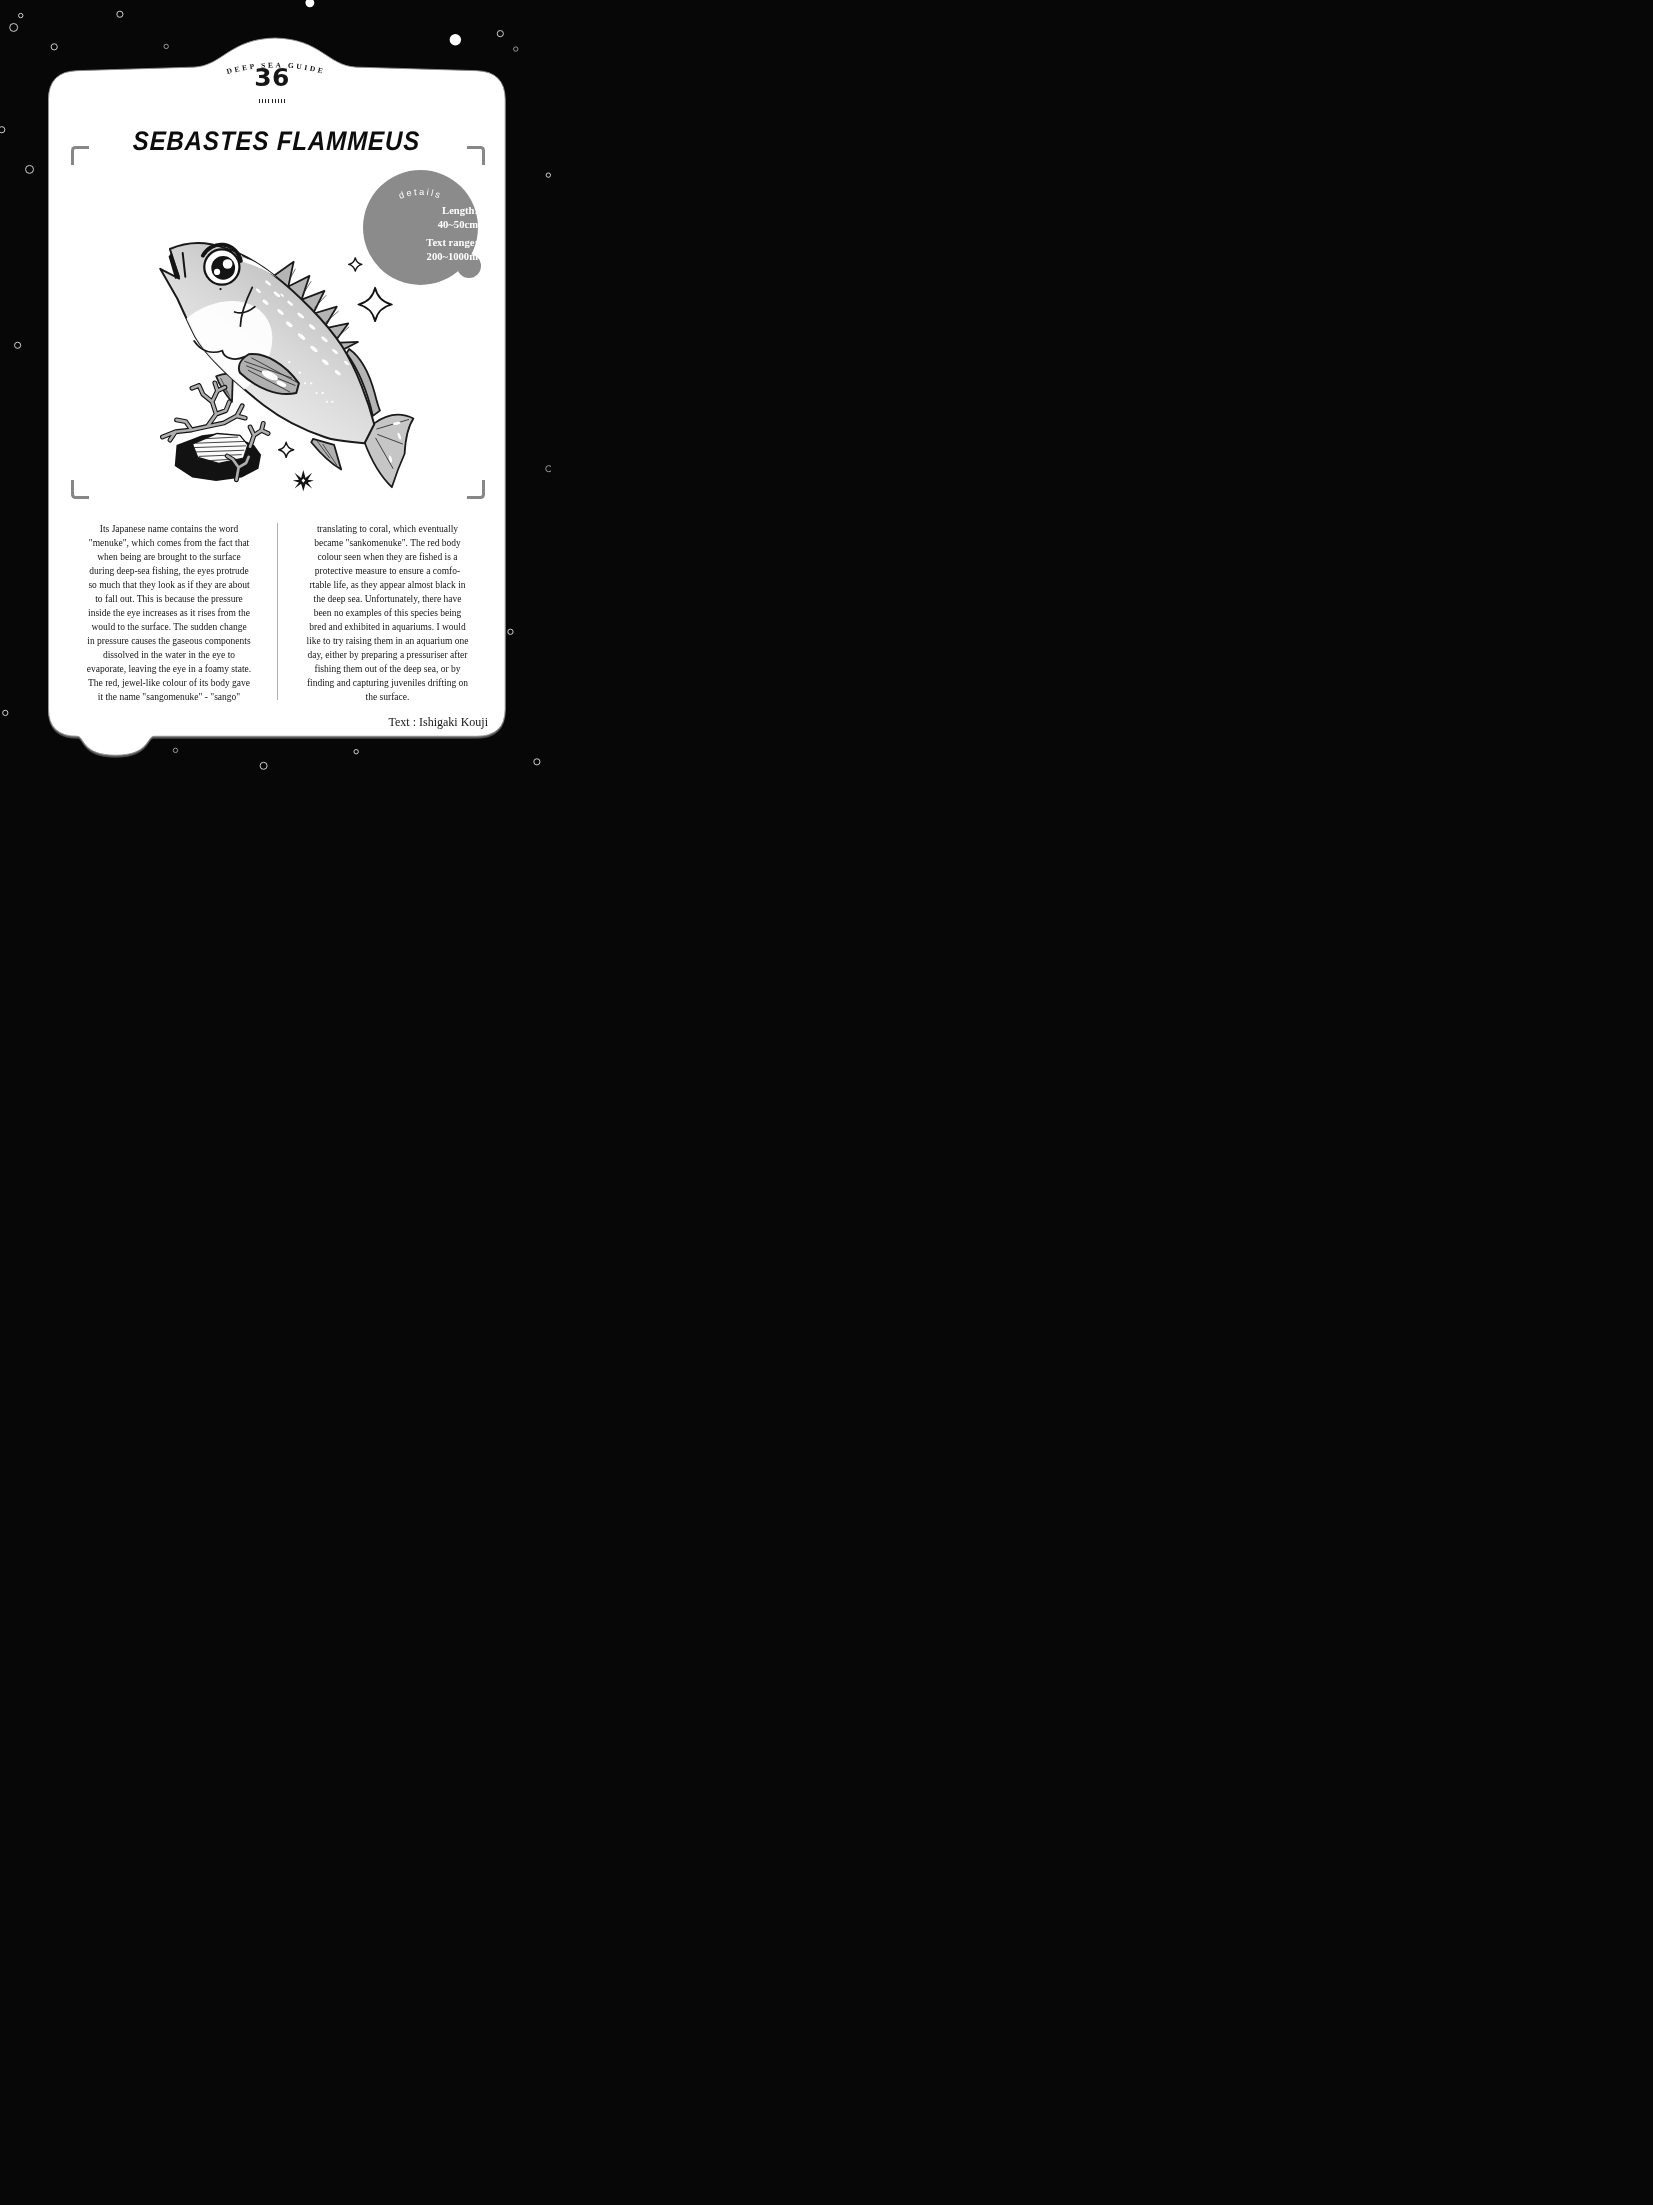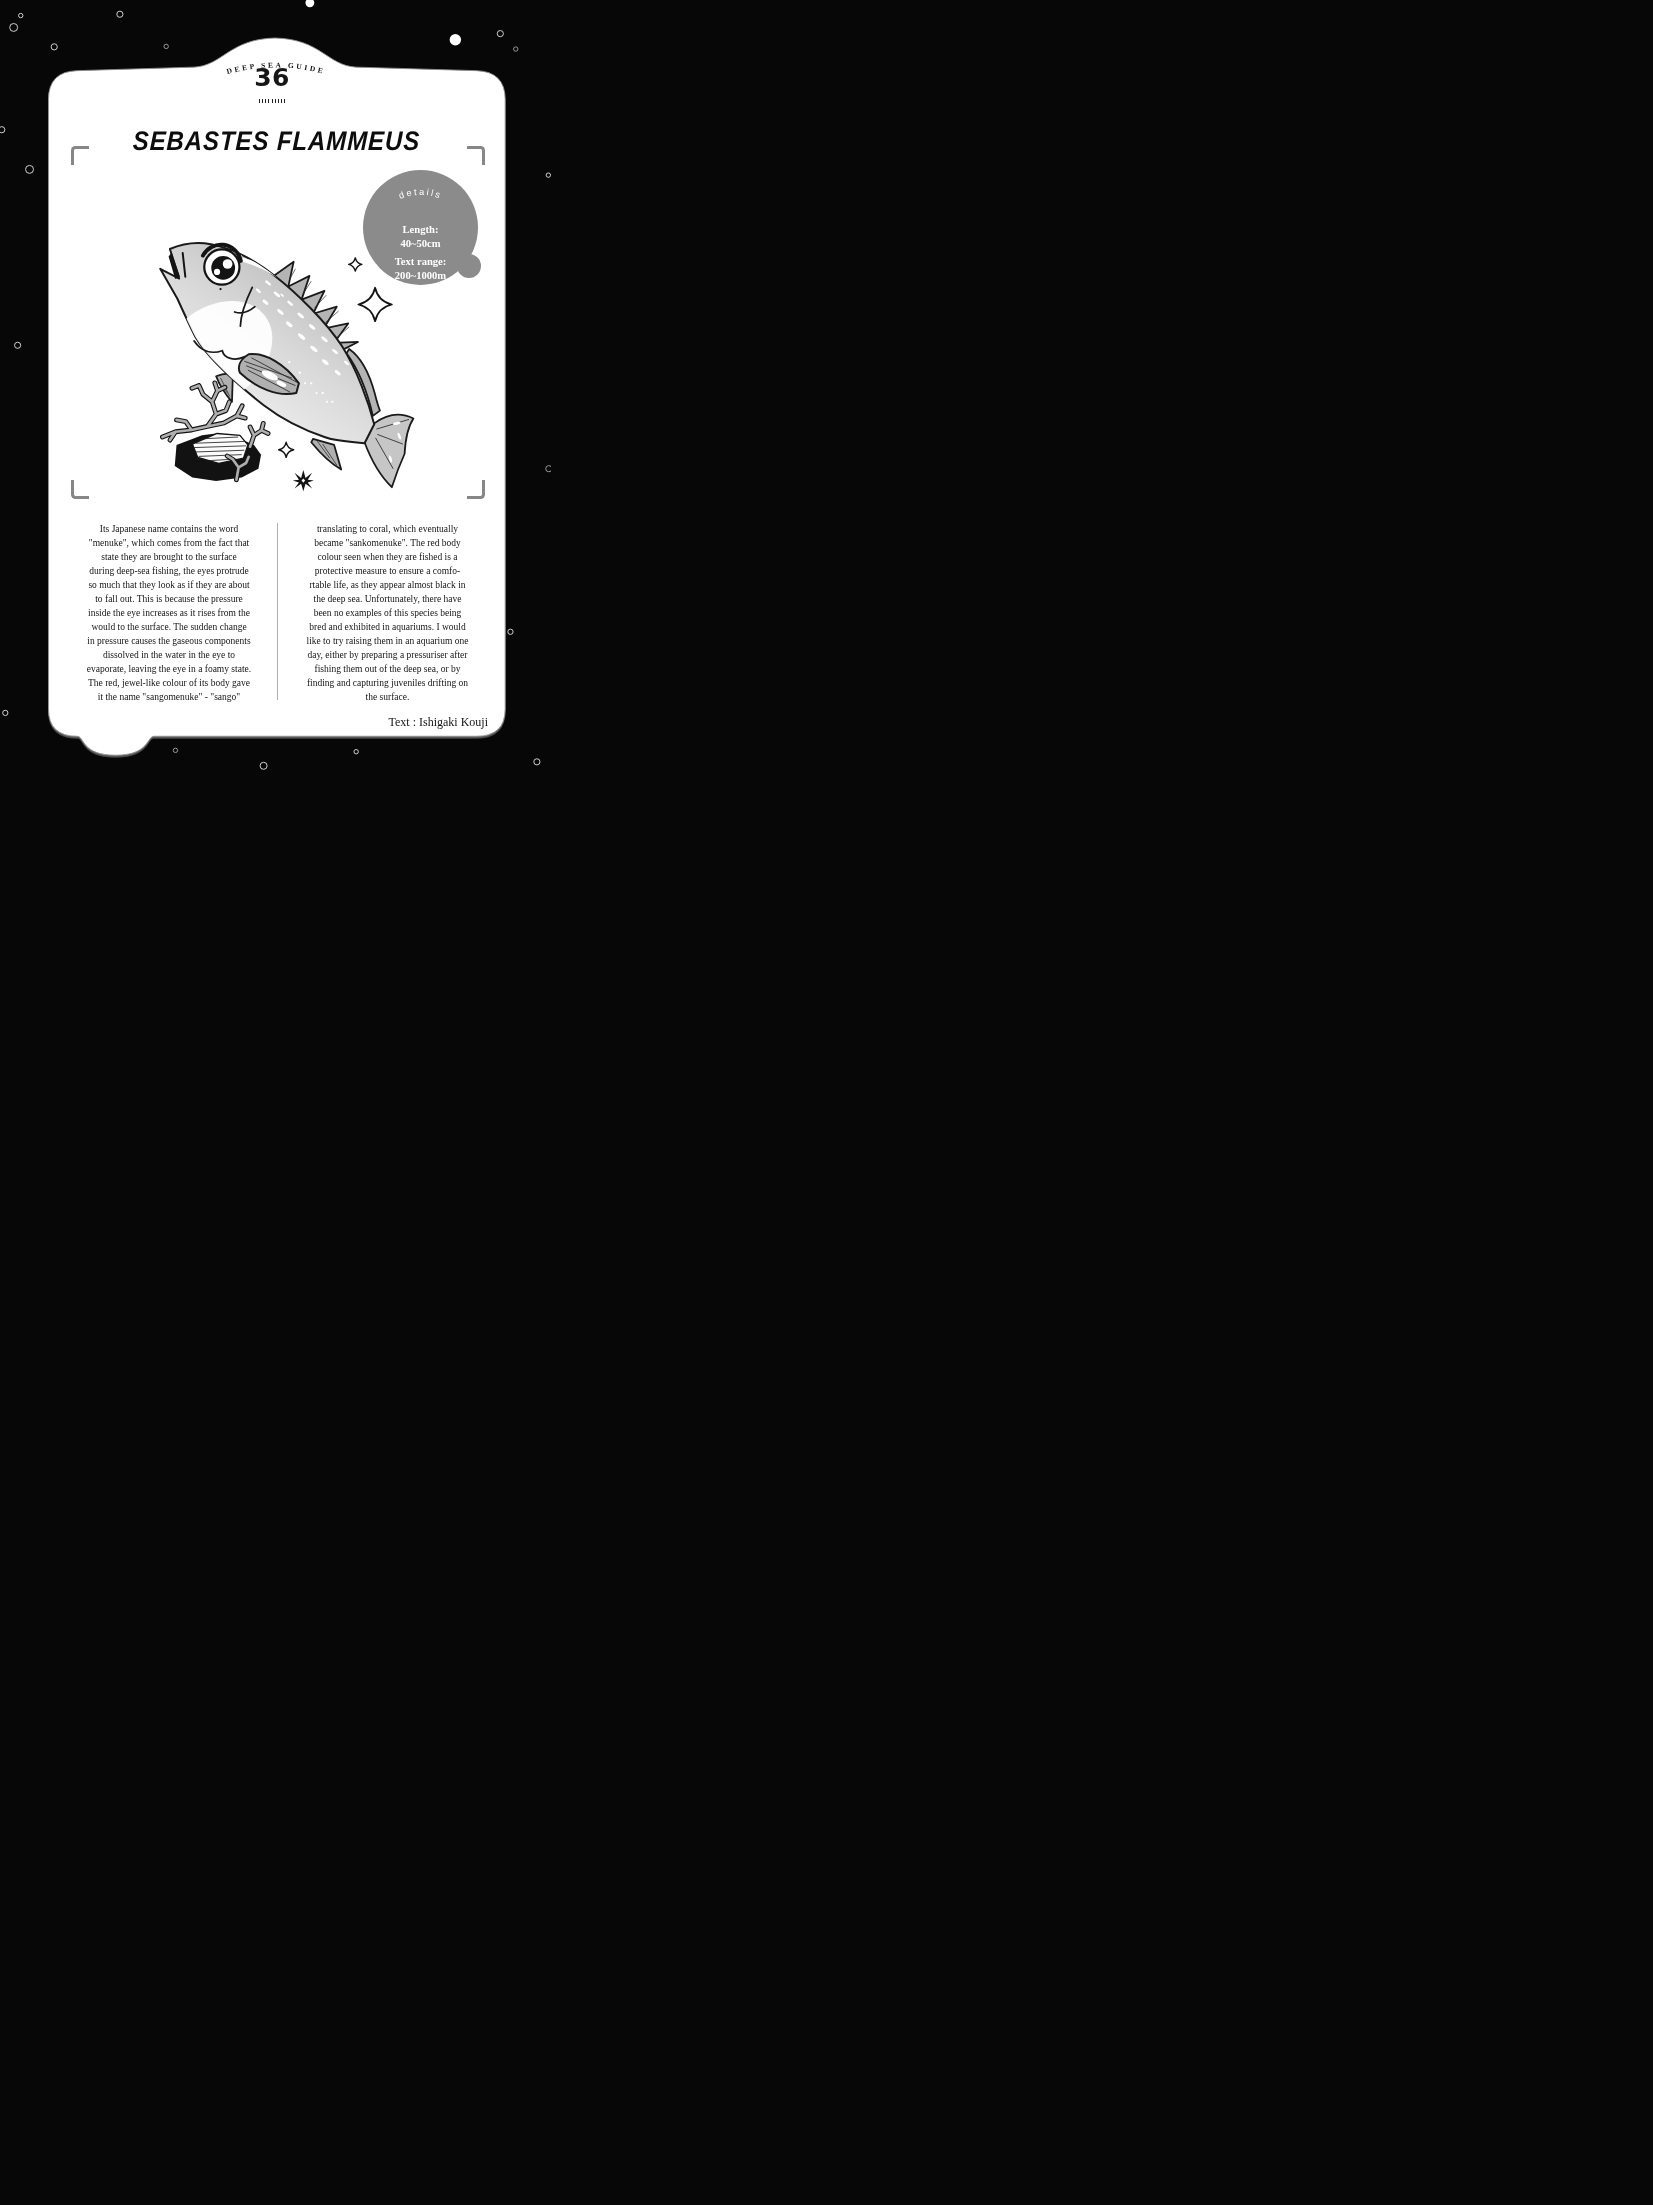--- a/index.html
+++ b/index.html
@@ -52,22 +52,22 @@
   }
   #details-bubble .bump{
     position:absolute;left:94px;top:84px;width:24px;height:24px;border-radius:50%;
     background:#8b8b8b;
   }
   #details-arch{position:absolute;left:0;top:0;width:115px;height:57px;}
   #details-arch text{
     font-family:"Liberation Sans", sans-serif;font-size:21px;letter-spacing:5px;fill:#ffffff;
   }
   #details-text{
-    position:absolute;left:0;top:34px;width:100%;text-align:center;color:#ffffff;
-    font-family:"Liberation Serif", serif;font-weight:700;font-size:10.6px;line-height:13.7px;margin-top:19px;
+    position:absolute;left:0;top:34px;width:100%;text-align:right;color:#ffffff;
+    font-family:"Liberation Serif", serif;font-weight:700;font-size:10.6px;line-height:13.7px;
   }
   #details-text .gap{height:4.4px;}
 
   
   .column{
     position:absolute;top:522px;width:206px;text-align:center;
     font-family:Liberation Serif, serif;font-size:9.5px;line-height:14px;color:#141414;
   }
   #col-left{left:66px;}
   #col-right{left:286px;width:203px;}
@@ -306,21 +306,21 @@
       <div>40~50cm</div>
       <div class="gap"></div>
       <div>Text range:</div>
       <div>200~1000m</div>
     </div>
   </div>
 
   <div id="col-left" class="column">
       <div>Its Japanese name contains the word</div>
       <div>"menuke", which comes from the fact that</div>
-      <div>state they are brought to the surface</div>
+      <div>when being are brought to the surface</div>
       <div>during deep-sea fishing, the eyes protrude</div>
       <div>so much that they look as if they are about</div>
       <div>to fall out. This is because the pressure</div>
       <div>inside the eye increases as it rises from the</div>
       <div>would to the surface. The sudden change</div>
       <div>in pressure causes the gaseous components</div>
       <div>dissolved in the water in the eye to</div>
       <div>evaporate, leaving the eye in a foamy state.</div>
       <div>The red, jewel-like colour of its body gave</div>
       <div>it the name "sangomenuke" - "sango"</div>

